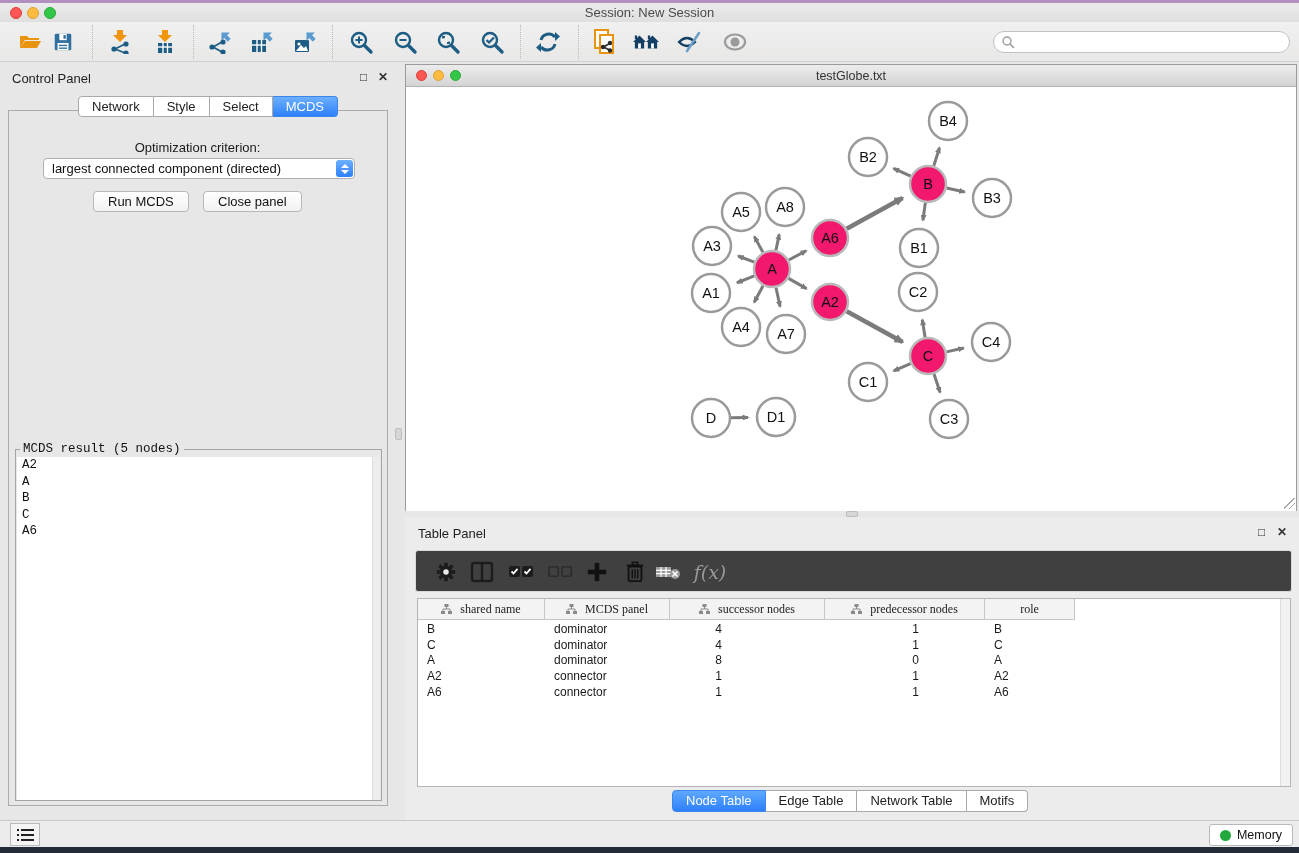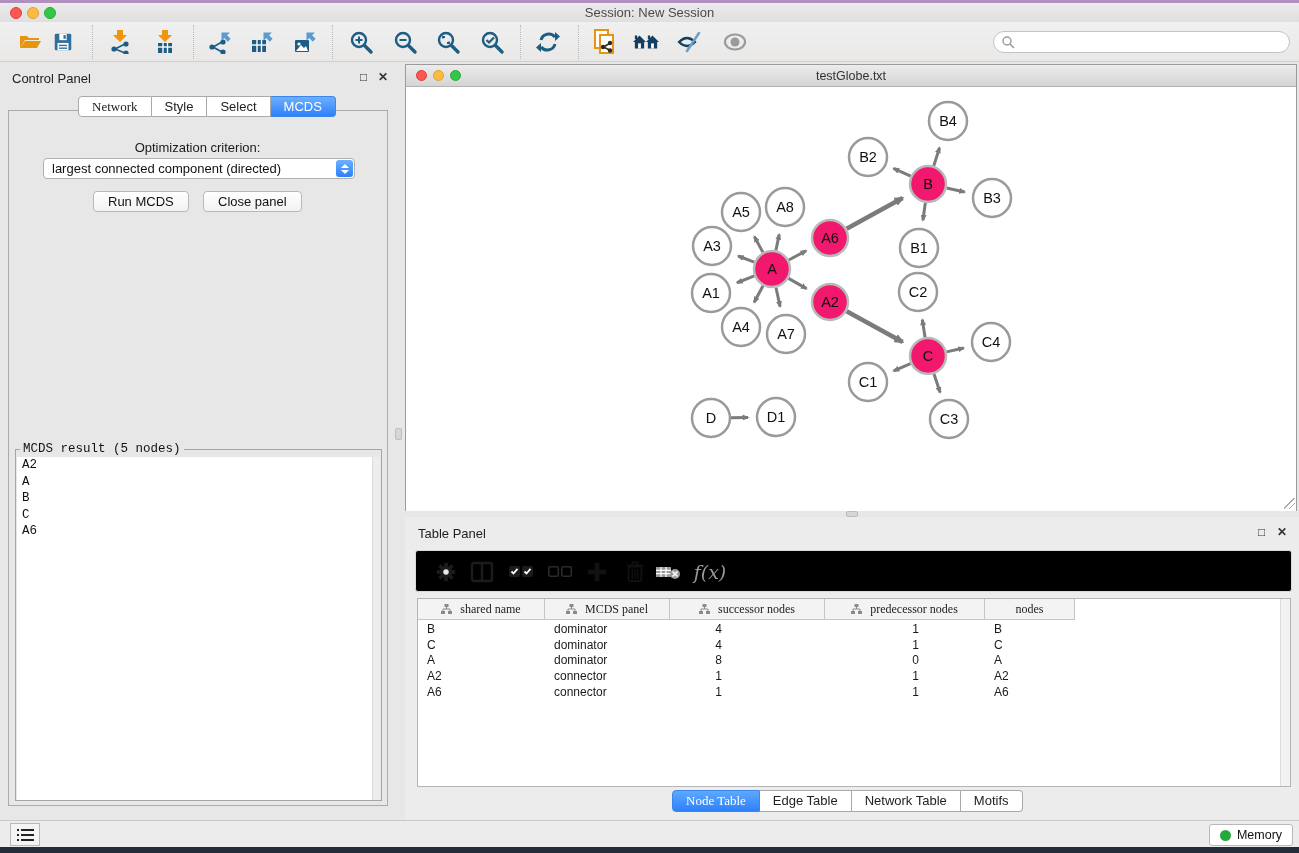--- a/index.html
+++ b/index.html
@@ -23,21 +23,21 @@
   #search-wrap input { border:none; outline:none; flex:1; font-size:12px; background:transparent; height:18px; }
 
   
   #control-panel { left:0; top:62px; width:395px; height:758px; background:#e7e7e7; }
   #cp-title { left:12px; top:9px; font-size:13px; color:#222; position:absolute;text-align:center; }
   .win-ctl { position:absolute; top:9px; font-size:12px; color:#333; line-height:12px; cursor:default; }
   #cp-float { left:360px; } #cp-close { left:378px; font-weight:bold; }
   #cp-box { position:absolute; left:8px; top:48px; width:380px; height:696px; border:1px solid #ababab; }
   #cp-tabs { position:absolute; left:78px; top:34px; height:21px; display:flex; z-index:2; }
   .seg { height:21px; line-height:19px; font-size:13px; color:#222; background:#fff; border:1px solid #a9a9a9; border-left:none; padding:0 13px; cursor:default; }
-  .seg:first-child { border-left:1px solid #a9a9a9; border-radius:4px 0 0 4px;font-family:Liberation Serif, serif; }
+  .seg:first-child { border-left:1px solid #a9a9a9; border-radius:4px 0 0 4px; }
   .seg:last-child { border-radius:0 4px 4px 0; }
   .seg.active { background:linear-gradient(#6cb0fe,#2d80fb); color:#fff; border-color:#3a86ec; }
   #opt-label { position:absolute; left:0; top:78px; width:395px; text-align:center; font-size:13px; color:#1a1a1a; }
   #opt-select { position:absolute; left:43px; top:96px; width:312px; height:21px; background:#fff; border:1px solid #b0b0b0; border-radius:4px; font-size:13px; color:#111; line-height:19px; padding-left:8px; }
   #opt-stepper { position:absolute; right:1px; top:1px; width:17px; height:17px; border-radius:3px; background:linear-gradient(#6cb0fe,#2d80fb); display:flex; flex-direction:column; align-items:center; justify-content:center; gap:2px; }
   .arr-up { width:0; height:0; border-left:4px solid transparent; border-right:4px solid transparent; border-bottom:4px solid #fff; }
   .arr-dn { width:0; height:0; border-left:4px solid transparent; border-right:4px solid transparent; border-top:4px solid #fff; }
   .cp-btn { position:absolute; top:129px; height:21px; background:linear-gradient(#ffffff,#f2f2f2); border:1px solid #b9b9b9; border-radius:4px; font-size:13px; color:#111; padding:0 14px; line-height:19px; }
   #btn-run { left:93px; } #btn-close { left:203px; }
   #mcds-fieldset { position:absolute; left:15px; top:387px; width:367px; height:352px; border:1px solid #a5a5a5;font-family:Liberation Mono, monospace; }
@@ -58,21 +58,21 @@
   #net-titlebar .tl.red{left:10px} #net-titlebar .tl.yel{left:27px} #net-titlebar .tl.grn{left:44px}
   #net-titlebar .title { width:100%; text-align:center; font-size:12.5px; color:#333; line-height:22px; }
   #net-canvas { position:absolute; left:0; top:23px; width:890px; height:423px; background:#fff; }
   #resize-corner { position:absolute; right:1px; bottom:1px; width:11px; height:11px;
      background:linear-gradient(135deg, transparent 45%, #aaa 45%, #aaa 52%, transparent 52%, transparent 70%, #aaa 70%, #aaa 77%, transparent 77%); }
 
   
   #table-panel { left:405px; top:517px; width:894px; height:303px; background:#ececec; }
   #tp-title { position:absolute; left:13px; top:9px; font-size:13px; color:#222; }
   #tp-float { left:853px; } #tp-close { left:872px; font-weight:bold; }
-  #tp-toolbar { position:absolute; left:10px; top:33px; width:877px; height:42px; background:#000000; border:1px solid #dadada; border-radius:3px;padding-left:31px; }
+  #tp-toolbar { position:absolute; left:10px; top:33px; width:877px; height:42px; background:#404040; border:1px solid #dadada; border-radius:3px;padding-left:31px; }
   .tp-btn { position:absolute; top:8px; width:26px; height:26px; display:flex; align-items:center; justify-content:center; }
   #fx-label { font-size:19px; color:#9a9a9a; font-family:"DejaVu Serif", serif; font-style:italic; }
   #node-table { position:absolute; left:12px; top:81px; width:874px; height:189px; background:#fff; border:1px solid #b5b5b5; }
   #thead-row { position:absolute; left:0; top:0; width:657px; height:21px; background:#f3f3f3; border-bottom:1px solid #c6c6c6; display:flex;font-family:Liberation Serif, serif; }
   .th { height:21px; border-right:1px solid #c6c6c6; display:flex; align-items:center; justify-content:center; gap:6px; font-size:12px; color:#222; }
   .th .hier { margin-right:2px; }
   #tbody { position:absolute; left:0; top:22px; width:657px; }
   .tr { display:flex; height:15.8px; align-items:center; }
   .td { font-size:12px; color:#1a1a1a; white-space:nowrap; overflow:hidden; }
   .td.left { padding-left:9px; text-align:left; }
@@ -553,21 +553,21 @@
               <rect x="0" y="7" width="4" height="3"></rect>
               <rect x="7" y="7" width="4" height="3"></rect>
             </g>
             <g stroke="#8a8a8a" stroke-width="1" fill="none">
               <path d="M5.5 3 V5 M2 7 V5 H9 V7"></path>
             </g>
           </svg>
           <span>predecessor nodes</span>
         </div>
         <div class="th" style="width: 90px;">
-          <span>nodes</span>
+          <span>role</span>
         </div>
       </div>
     <div id="tbody">
         <div class="tr">
           <div class="td left" style="width: 127px;">B</div>
           <div class="td left" style="width: 125px;">dominator</div>
           <div class="td num-s" style="width: 155px;">4</div>
           <div class="td num-p" style="width: 160px;">1</div>
           <div class="td left" style="width: 90px;">B</div>
         </div>

